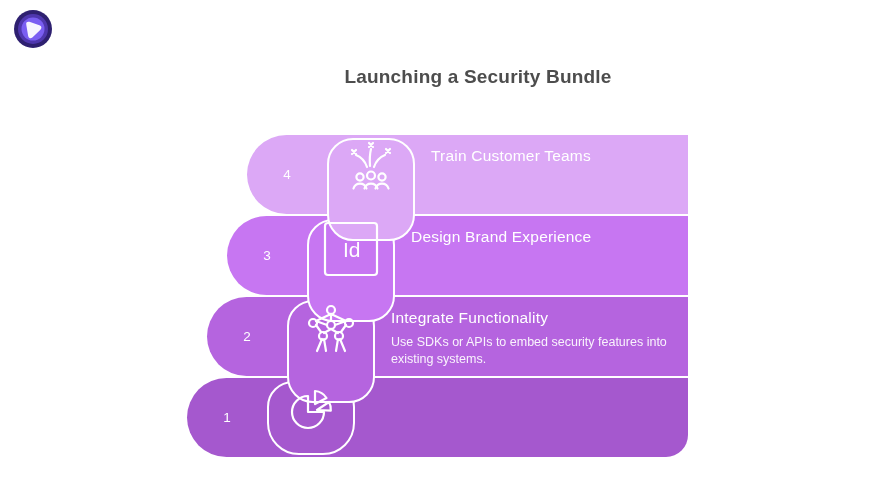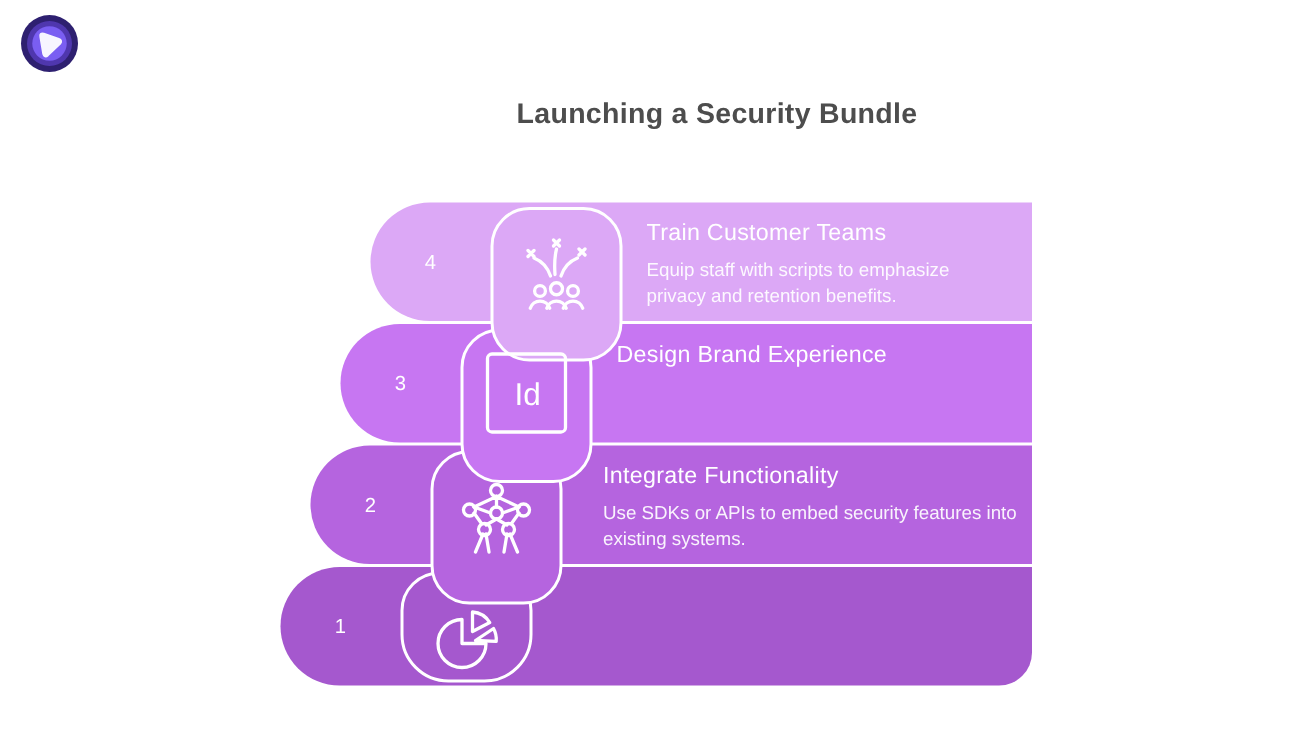--- a/index.html
+++ b/index.html
@@ -21,21 +21,21 @@
   .bar.last{border-radius:39.5px 0 22px 39.5px;}
   .bar.norm{border-radius:39.5px 0 0 39.5px;}
   
   .tube{
     position:absolute;width:88px;box-sizing:border-box;
     border:2px solid #ffffff;border-radius:26px;
   }
   .tube.bottom{border-radius:26px 26px 32px 32px;}
   .icon-wrap{
     position:absolute;width:88px;height:73px;
-    display:flex;align-items:flex-end;justify-content:center;
+    display:flex;align-items:flex-start;justify-content:center;
   }
   .step-num{
     position:absolute;width:48px;height:79px;z-index:6;
     display:flex;align-items:center;justify-content:center;
     color:#ffffff;font-size:13.5px;font-weight:500;
   }
   .step-text{position:absolute;z-index:6;color:#ffffff;}
   .step-text h3{
     margin:0 0 7px 0;font-size:15.5px;font-weight:400;letter-spacing:.2px;
   }
@@ -136,23 +136,22 @@
     </svg>
   </div>
 
   <div class="step-num" style="left:263px;top:135px;">4</div>
   <div class="step-num" style="left:243px;top:216px;">3</div>
   <div class="step-num" style="left:223px;top:297px;">2</div>
   <div class="step-num" style="left:203px;top:378px;">1</div>
 
   <div class="step-text" style="left:431px;top:147px;width:235px;">
     <h3>Train Customer Teams</h3>
-    <p>Equip staff with scripts to emphasize privacy and retention benefits.</p>
   </div>
   <div class="step-text" style="left:411px;top:228px;width:250px;">
     <h3>Design Brand Experience</h3>
   </div>
-  <div class="step-text" style="left:391px;top:309px;width:290px;margin-left:11px;">
+  <div class="step-text" style="left:391px;top:309px;width:290px;">
     <h3>Integrate Functionality</h3>
     <p>Use SDKs or APIs to embed security features into existing systems.</p>
   </div>
 
 </div>
 
 </body></html>

